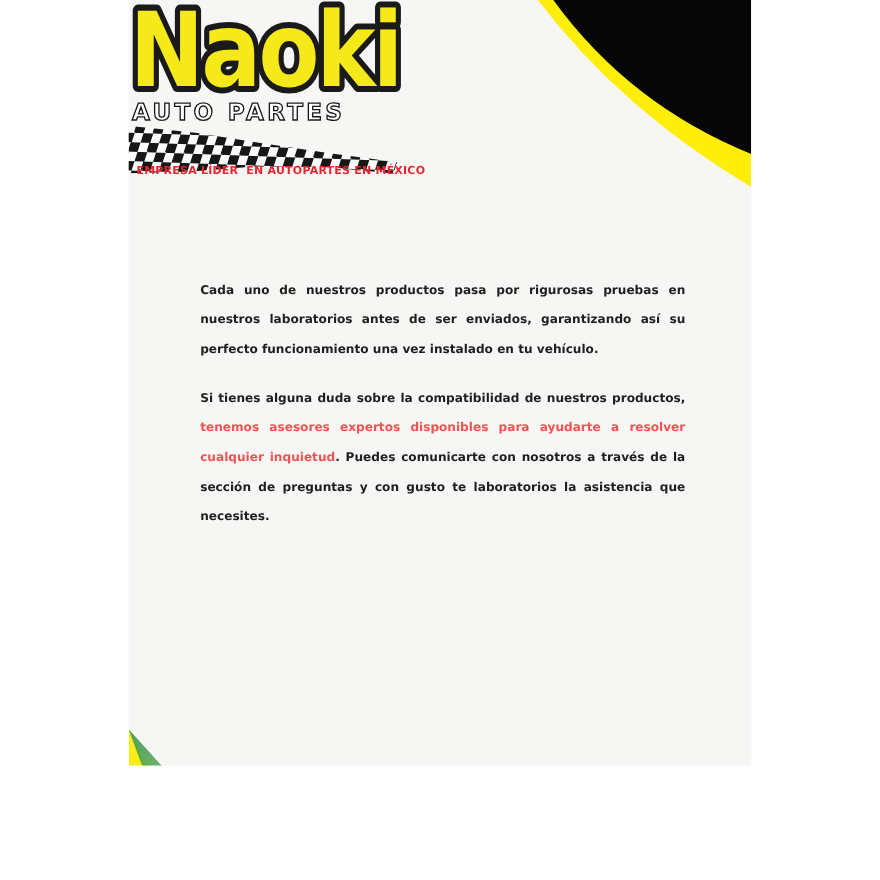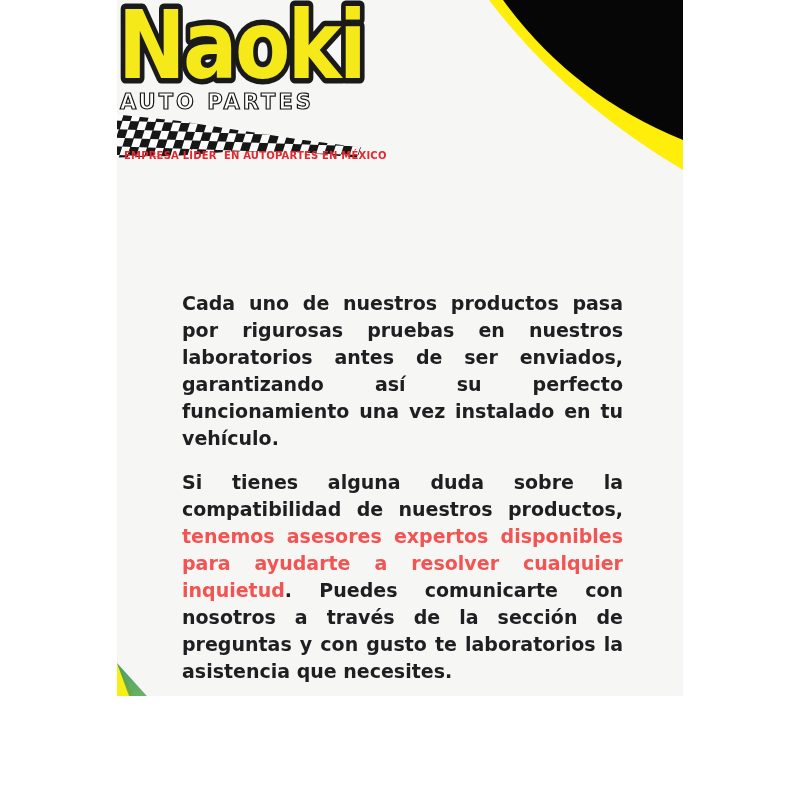--- a/index.html
+++ b/index.html
@@ -42,22 +42,22 @@
     letter-spacing:0.2px;white-space:pre;
   }
 
   
   .heading{
     position:absolute;left:65px;top:194px;margin:0;
     font-size:30px;font-weight:bold;letter-spacing:1px;color:#ee393d;
   }
   .text-col{
     position:absolute;left:65px;top:250px;width:441px;
-    font-size:19px;font-weight:bold;line-height:27px;
-    color:#1f1f22;text-align:justify;margin-top:40px;
+    font-size:11px;font-weight:bold;line-height:27px;
+    color:#1f1f22;text-align:justify;
   }
   .text-col p{margin:0 0 17px 0;}
   .hl{color:#f15452;}
 </style>
 </head>
 <body>
 
 <div class="canvas">
   <div class="design">
 

